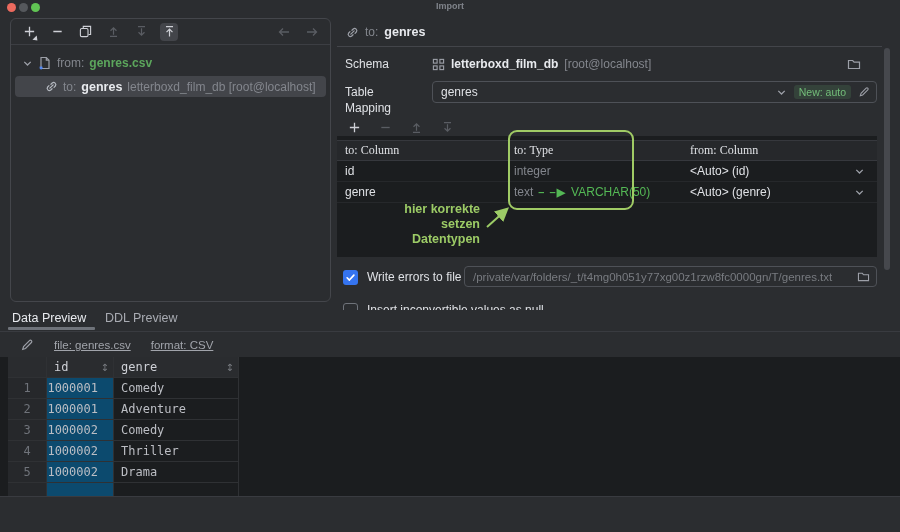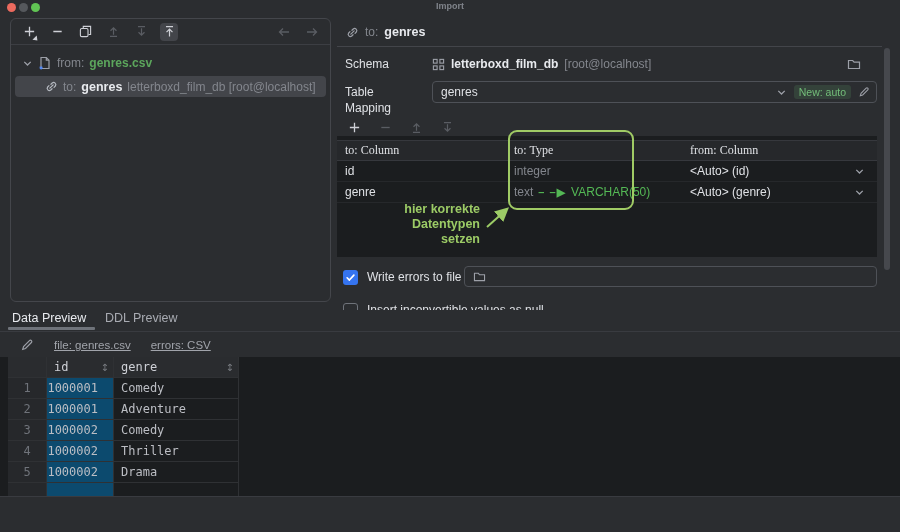--- a/index.html
+++ b/index.html
@@ -326,40 +326,41 @@
             </svg>
         </span>
       </span>
     </div>
   </div>
 
   <div class="highlight-box"></div>
 
   <div class="annotation" style="color:#9CCB66;">
     <div>hier korrekte</div>
+    <div>setzen</div>
     <div>Datentypen</div>
-    <div>setzen</div>
   </div>
   <svg class="annotation-arrow" width="32" height="28" viewBox="0 0 32 28">
     <defs>
         <marker id="ah" markerWidth="7" markerHeight="7" refX="5" refY="3.5" orient="auto">
           <path d="M0 0L7 3.5L0 7z" fill="#9CCB66"></path>
         </marker>
       </defs>
     <line x1="3" y1="23" x2="22" y2="6" stroke="#9CCB66" stroke-width="2" marker-end="url(#ah)"></line>
   </svg>
 
   <div class="cb-row row-write">
     <span class="checkbox on">
       <svg width="11" height="11" viewBox="0 0 12 12" fill="none" stroke="#FFFFFF" stroke-width="1.8" stroke-linecap="round" stroke-linejoin="round">
           <path d="M2.3 6.3L4.8 8.8 9.7 3.4"></path>
         </svg>
     </span>
     <span class="cb-label">Write errors to file</span>
     <span class="path-field">
+      <span class="path-text">/private/var/folders/_t/t4mg0h051y77xg00z1rzw8fc0000gn/T/genres.txt</span>
       <span style="color:#9DA0A8;">
         <svg width="13" height="11" viewBox="0 0 14 12" fill="none" stroke="currentColor" stroke-width="1.2">
             <path d="M1.5 10.5v-8h4.2l1.4 1.6h5.4v6.4z"></path>
           </svg>
       </span>
     </span>
   </div>
 
   <div class="cb-row row-insert">
     <span class="checkbox off"></span>
@@ -374,21 +375,21 @@
 <div class="tab-underline"></div>
 <div class="tabs-divider"></div>
 
 <div class="file-row">
   <span style="color:#9DA0A8;">
     <svg width="14" height="14" viewBox="0 0 13 13" fill="none" stroke="currentColor" stroke-width="1.1">
         <path d="M2.5 10.5l.8-2.6 5.5-5.5a1.27 1.27 0 0 1 1.8 1.8L5.1 9.7z"></path>
       </svg>
   </span>
   <span class="file-link">file: genres.csv</span>
-  <span class="file-link">errors: CSV</span>
+  <span class="file-link">format: CSV</span>
 </div>
 
 <div class="preview-area">
   <div class="dtable">
     <div class="drow dhead">
       <span class="dcell c-num"></span>
       <span class="dcell c-id">
         <span>id</span>
         <span class="sort-glyph">↕</span>
       </span>

